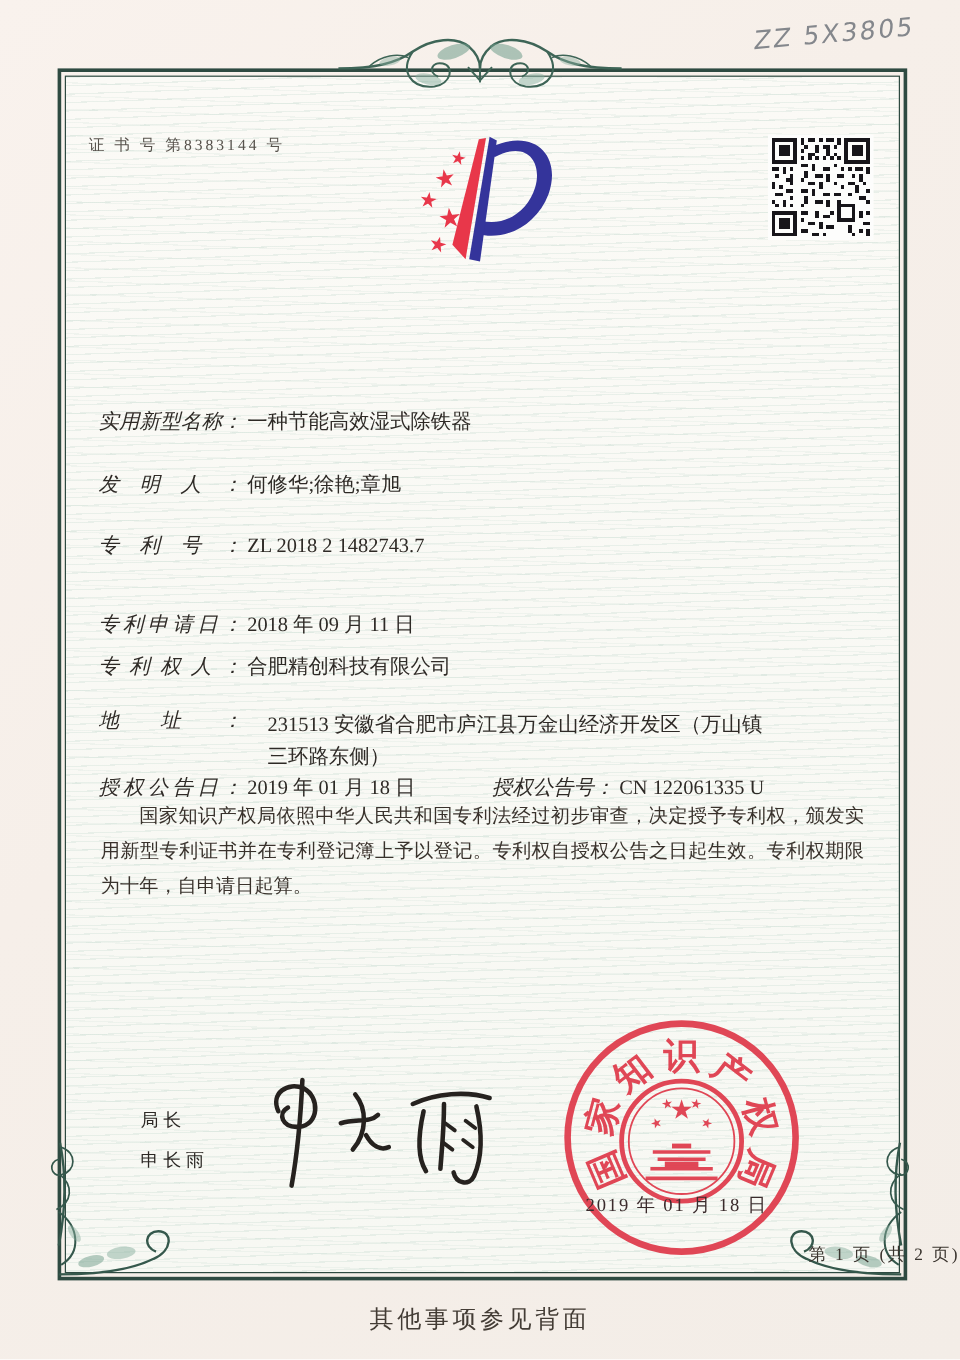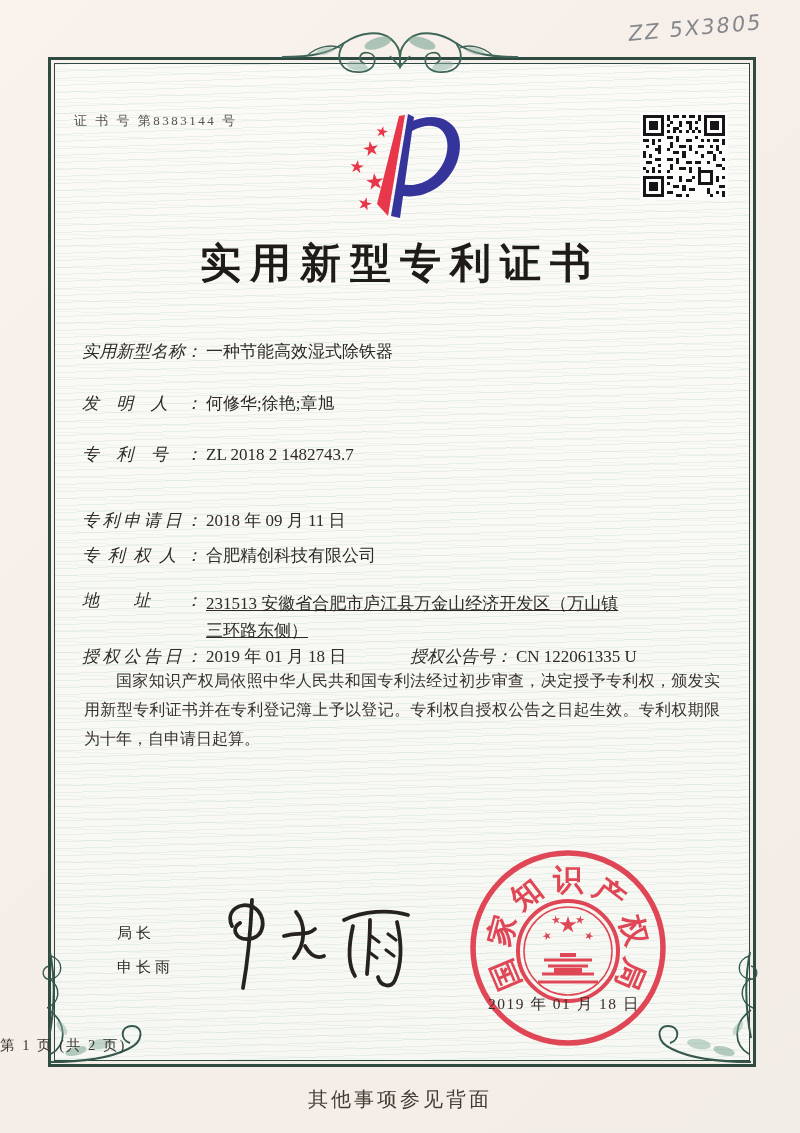--- a/index.html
+++ b/index.html
@@ -25,31 +25,31 @@
     letter-spacing:2px; z-index:3;}
   .cert-no{left:74px; top:112px; font-size:13px; letter-spacing:2.5px; color:#57524c;text-align:right;}
   .logo{left:330px; top:104px;}
   .qr{left:640px; top:112px;}
   .title{left:0; top:236px; width:800px; text-align:center; font-size:41px;
     font-weight:bold; letter-spacing:9px; color:#1f1b18; margin:0;}
   .row{left:82px; font-size:17px; line-height:1.35; white-space:nowrap;}
   .label{display:inline-block; width:120px; text-align:justify; text-align-last:justify;
     vertical-align:top;font-style:italic;}
   .val{display:inline-block; margin-left:4px; vertical-align:top;}
-  .addr-val{display:inline-block; margin-left:4px; vertical-align:top; line-height:1.6;text-decoration:underline;}
+  .addr-val{display:inline-block; margin-left:21px; vertical-align:top; line-height:1.6;}
   .grant2{position:absolute; left:328px; top:0; white-space:nowrap;}
   .grant2 .label{width:auto; text-align:left; text-align-last:auto;}
   .paras{left:84px; top:666px; width:636px; font-size:16px; line-height:1.82;
     color:#39322c; text-align:justify;}
   .paras p{margin:0 0 2px 0; text-indent:2em;}
   .signer{left:117px; font-size:15px; letter-spacing:4px; color:#2b2724;}
   .signature{left:210px; top:886px;}
   .seal{left:462px; top:848px;}
   .seal-date{left:488px; top:994px; font-size:15.5px; letter-spacing:1.5px; color:#3a2b2c; z-index:3;}
-  .page-info{left:0; top:1036px; width:800px; text-align:left; font-size:14.5px;
+  .page-info{left:0; top:1036px; width:800px; text-align:right; font-size:14.5px;
     letter-spacing:2px; color:#3a342e;}
   .back-note{left:0; top:1086px; width:800px; text-align:center; font-size:20px;
     letter-spacing:3px; color:#433c35;}
   .ornament{z-index:2;}
   .orn-br{transform:scaleX(-1);}
 </style>
 </head>
 <body>
 
 <div class="page">
@@ -129,21 +129,20 @@
       <path d="M6 9h1v1h-1zM6 11h1v1h-1zM6 13h1v1h-1zM6 15h1v1h-1zM6 17h1v1h-1zM6 19h1v1h-1z"></path>
       <path d="M9 1h1v2h-1zM11 1h2v1h-2zM14 1h1v1h-1zM16 1h2v1h-2zM19 1h1v2h-1zM10 3h1v1h-1zM13 3h1v2h-1zM15 3h2v1h-2zM18 3h1v1h-1zM9 4h1v1h-1zM16 4h1v2h-1zM11 5h2v1h-2zM18 5h1v1h-1z"></path>
       <path d="M1 9h2v1h-2zM4 9h1v2h-1zM2 11h1v1h-1zM5 12h2v1h-2zM1 13h1v2h-1zM3 14h1v1h-1zM5 15h1v1h-1zM2 16h2v1h-2zM1 18h1v1h-1zM4 18h1v2h-1zM2 19h1v1h-1z"></path>
       <path d="M9 8h2v1h-2zM12 8h1v2h-1zM15 9h2v1h-2zM18 8h1v1h-1zM20 9h1v1h-1zM10 10h1v2h-1zM13 11h2v1h-2zM16 11h1v2h-1zM19 11h2v1h-2zM9 12h1v1h-1zM11 13h2v1h-2zM14 13h1v2h-1zM18 13h1v1h-1zM20 14h1v1h-1zM9 15h2v1h-2zM12 15h1v2h-1zM15 16h2v1h-2zM18 16h2v1h-2zM10 17h1v2h-1zM13 18h2v1h-2zM16 18h1v2h-1zM19 18h1v1h-1zM9 19h1v1h-1z"></path>
       <path d="M22 9h1v1h-1zM24 9h2v1h-2zM27 9h1v2h-1zM23 11h1v1h-1zM25 11h1v2h-1zM22 13h2v1h-2zM26 13h1v1h-1zM24 14h1v2h-1zM27 15h1v1h-1zM22 16h1v1h-1zM25 17h2v1h-2zM27 18h1v1h-1z"></path>
       <path d="M9 21h2v1h-2zM13 21h1v2h-1zM15 22h2v1h-2zM9 23h1v1h-1zM11 24h2v1h-2zM14 24h1v2h-1zM16 25h2v1h-2zM9 26h2v1h-2zM12 27h2v1h-2zM15 27h1v1h-1zM17 21h1v1h-1z"></path>
       <path d="M25 21h1v2h-1zM27 21h1v1h-1zM26 24h2v1h-2zM25 26h1v1h-1zM27 26h1v2h-1zM22 25h1v2h-1zM23 27h1v1h-1z"></path>
     </g>
   </svg>
 
-  <h1 class="z title">实用新型专利证书</h1>
 
   <div class="z row" style="top:341px;">
     <span class="label">实用新型名称：</span><span class="val">一种节能高效湿式除铁器</span>
   </div>
 
   <div class="z row" style="top:393px;">
     <span class="label">发明人：</span><span class="val">何修华;徐艳;章旭</span>
   </div>
 
   <div class="z row" style="top:444px;">

